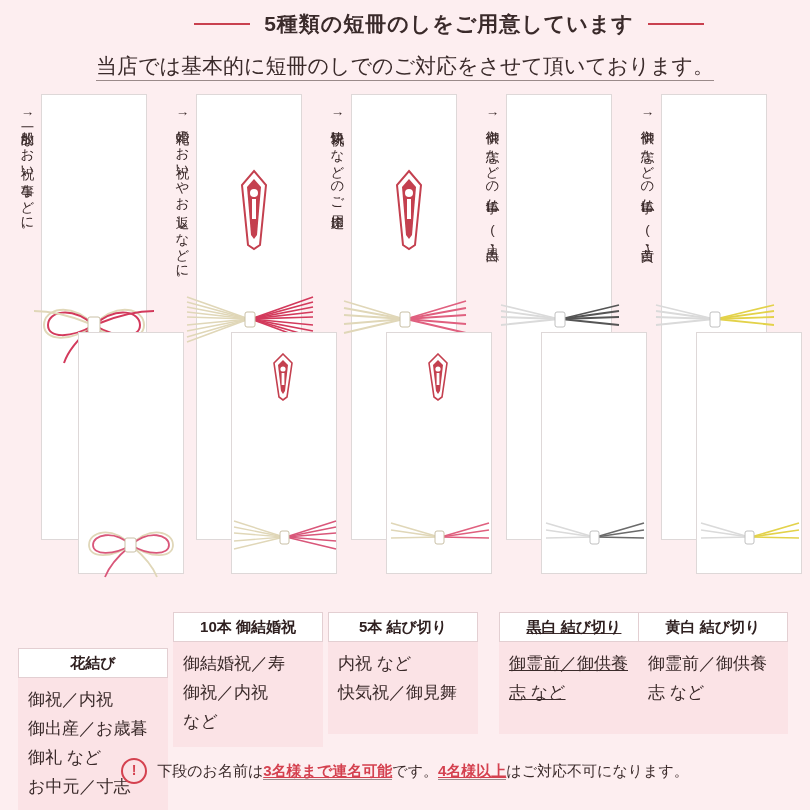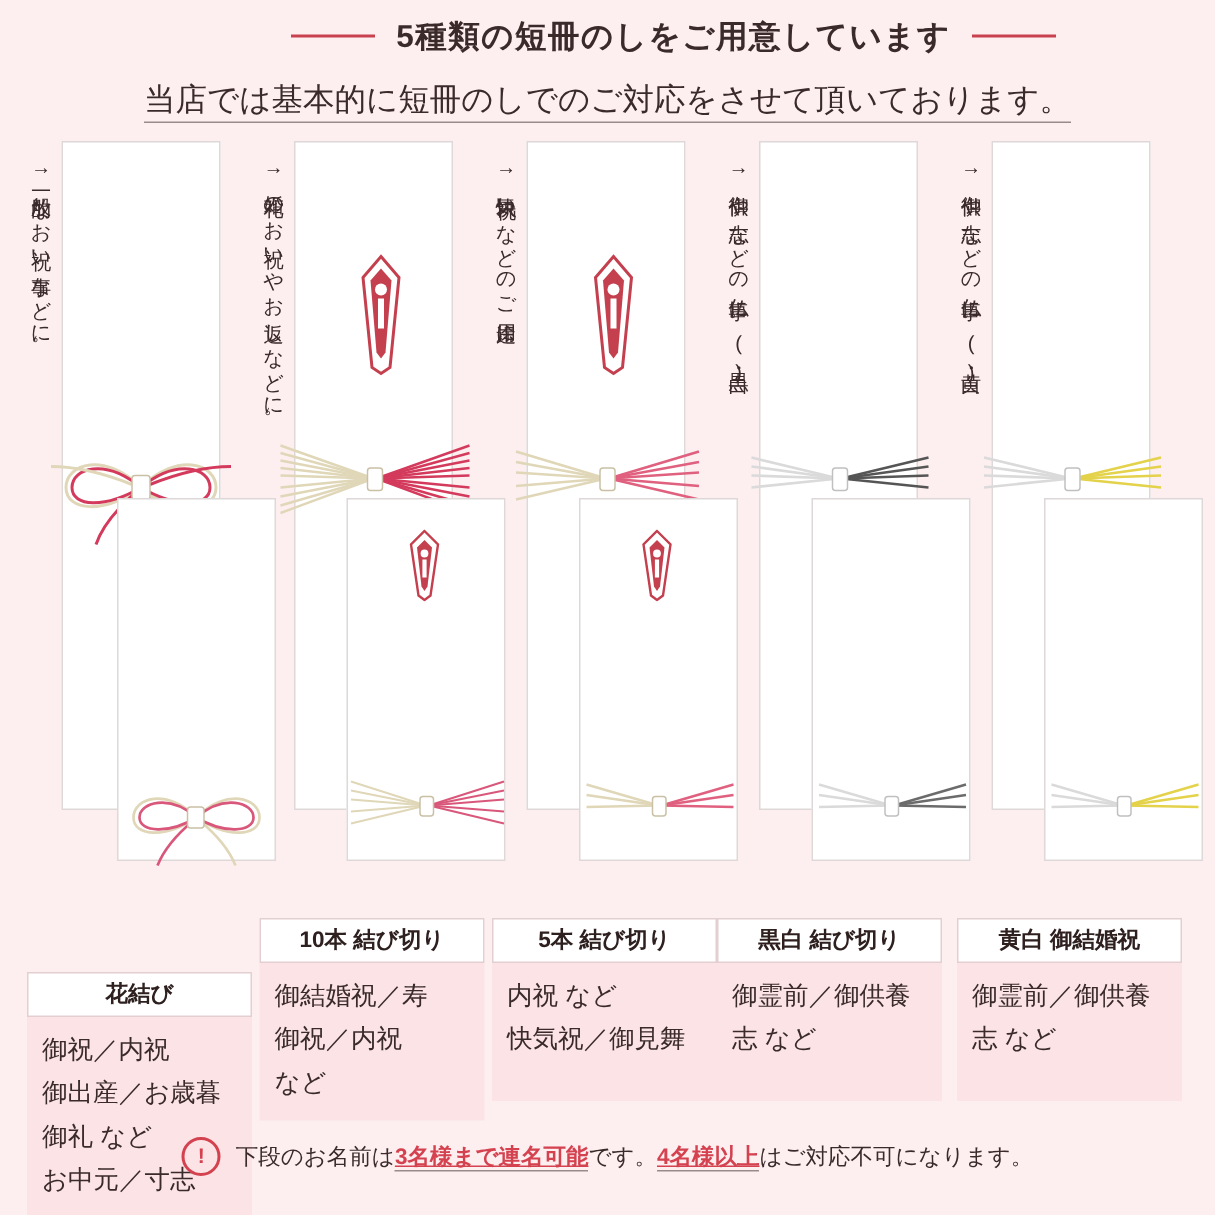--- a/index.html
+++ b/index.html
@@ -77,21 +77,21 @@
   
   .cards{
     position:absolute;top:612px;left:18px;width:774px;height:130px;
   }
   .card{
     position:absolute;top:0;width:150px;
   }
   .card.c0{left:0;margin-top:36px;}
   .card.c1{left:155px;}
   .card.c2{left:310px;}
-  .card.c3{left:460px;}
+  .card.c3{left:481px;text-decoration:underline;}
   .card.c4{left:620px;}
   .card-head{
     height:28px;line-height:28px;text-align:center;
     background:#ffffff;border:1px solid #e3cfd2;
     font-size:15px;font-weight:bold;color:#2f2020;
   }
   .card-body{
     background:#fbe3e6;
     padding:8px 10px 10px 10px;
     font-size:17px;line-height:1.7;color:#3a2a2a;
@@ -338,21 +338,21 @@
       <div class="card-head">花結び</div>
       <div class="card-body">
         <div>御祝／内祝</div>
         <div>御出産／お歳暮</div>
         <div>御礼 など</div>
         <div>お中元／寸志</div>
       </div>
     </div>
 
     <div class="card c1">
-      <div class="card-head">10本 結び切り</div>
+      <div class="card-head">10本 御結婚祝</div>
       <div class="card-body">
         <div>御結婚祝／寿</div>
         <div>御祝／内祝</div>
         <div>など</div>
       </div>
     </div>
 
     <div class="card c2">
       <div class="card-head">5本 結び切り</div>
       <div class="card-body">
@@ -363,21 +363,21 @@
 
     <div class="card c3">
       <div class="card-head">黒白 結び切り</div>
       <div class="card-body">
         <div>御霊前／御供養</div>
         <div>志 など</div>
       </div>
     </div>
 
     <div class="card c4">
-      <div class="card-head">黄白 御結婚祝</div>
+      <div class="card-head">黄白 結び切り</div>
       <div class="card-body">
         <div>御霊前／御供養</div>
         <div>志 など</div>
       </div>
     </div>
 
   </div>
 
   <div class="note">
     <span class="bang">!</span>

